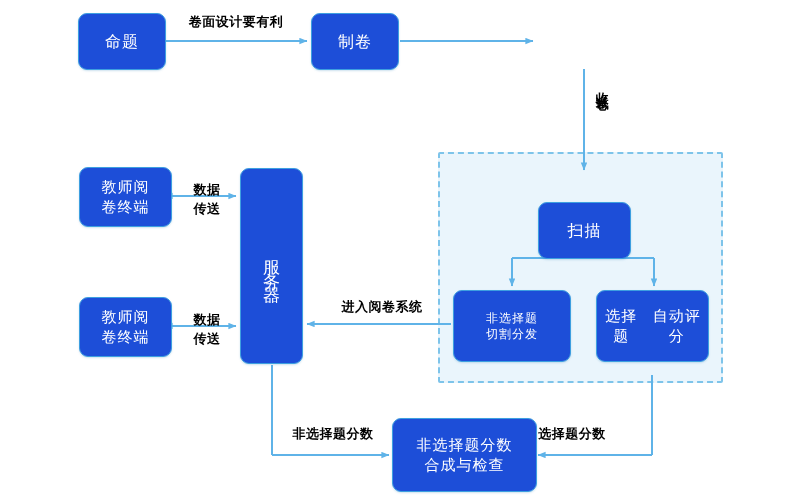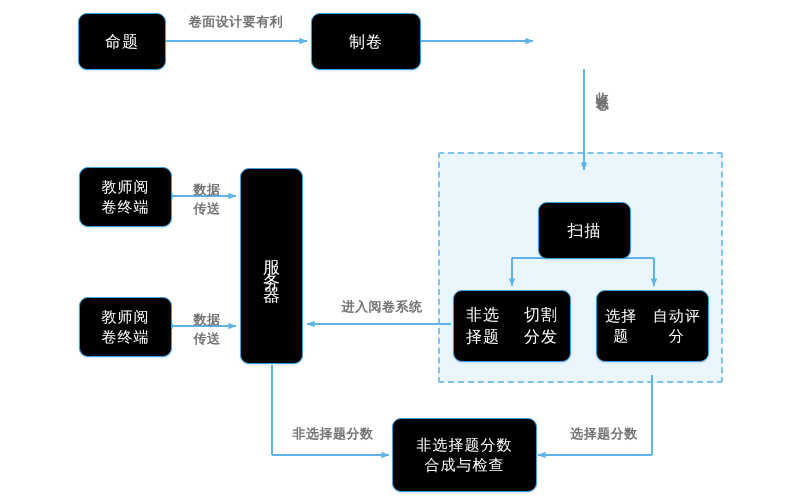--- a/index.html
+++ b/index.html
@@ -26,21 +26,21 @@
   .dashed-region {
     position: absolute;
     box-sizing: border-box;
     border: 2px dashed #7ec4ea;
     background: #eaf5fc;
     border-radius: 2px;
   }
   .node {
     position: absolute;
     box-sizing: border-box;
-    background: #000000;
+    background: #1d4ed8;
     border: 1px solid #3d9fe0;
     border-radius: 9px;
     color: #ffffff;
     display: flex;
     align-items: center;
     justify-content: center;
     text-align: center;
     line-height: 1.35;
     letter-spacing: 1px;
     font-weight: 400;
@@ -50,21 +50,21 @@
     writing-mode: vertical-rl;
     text-orientation: upright;
     letter-spacing: 13px;
   }
   .node-label {
     display: block;
     padding: 0 4px;
   }
   .edge-label {
     position: absolute;
-    color: #737373;
+    color: #000000;
     font-size: 13px;
     line-height: 1.45;
     text-align: center;
     letter-spacing: 0.5px;
     white-space: nowrap;
     font-weight: 700;
   }
   .edge-label.vert {
     writing-mode: vertical-rl;
     text-orientation: upright;
@@ -113,30 +113,30 @@
 
       <line x1="652" y1="375" x2="652" y2="455"></line>
       <line x1="652" y1="455" x2="538" y2="455" marker-end="url(#arrow)"></line>
     </g>
   </svg>
 
   <div class="node" style="left:78px; top:13px; width:88px; height:57px; font-size:16px;">
     <span class="node-label">命题</span>
   </div>
 
-  <div class="node" style="left:311px; top:13px; width:110px; height:57px; font-size:16px;">
+  <div class="node" style="left:311px; top:13px; width:88px; height:57px; font-size:16px;">
     <span class="node-label">制卷</span>
   </div>
 
 
   <div class="node" style="left:538px; top:174px; width:93px; height:57px; font-size:16px;margin-top:28px;">
     <span class="node-label">扫描</span>
   </div>
 
-  <div class="node" style="left:453px; top:290px; width:118px; height:72px; font-size:16px; flex-direction:row;">
+  <div class="node" style="left:453px; top:290px; width:118px; height:72px; font-size:12px; flex-direction:column;">
     <span class="node-label">非选择题</span>
     <span class="node-label">切割分发</span>
   </div>
 
   <div class="node" style="left:596px; top:290px; width:113px; height:72px; font-size:15px; flex-direction:row;">
     <span class="node-label">选择题</span>
     <span class="node-label">自动评分</span>
   </div>
 
   <div class="node" style="left:79px; top:167px; width:93px; height:60px; font-size:15px; flex-direction:column;">
@@ -172,15 +172,15 @@
 
   <div class="edge-label" style="left:180px; top:311px; width:54px;">
     <span class="ln">数据</span>
     <span class="ln">传送</span>
   </div>
 
   <div class="edge-label" style="left:327px; top:298px; width:110px;">进入阅卷系统</div>
 
   <div class="edge-label" style="left:283px; top:425px; width:100px;">非选择题分数</div>
 
-  <div class="edge-label" style="left:558px; top:425px; width:92px;">选择题分数</div>
+  <div class="edge-label" style="left:526px; top:425px; width:92px;">选择题分数</div>
 
 </div>
 
 </body></html>

